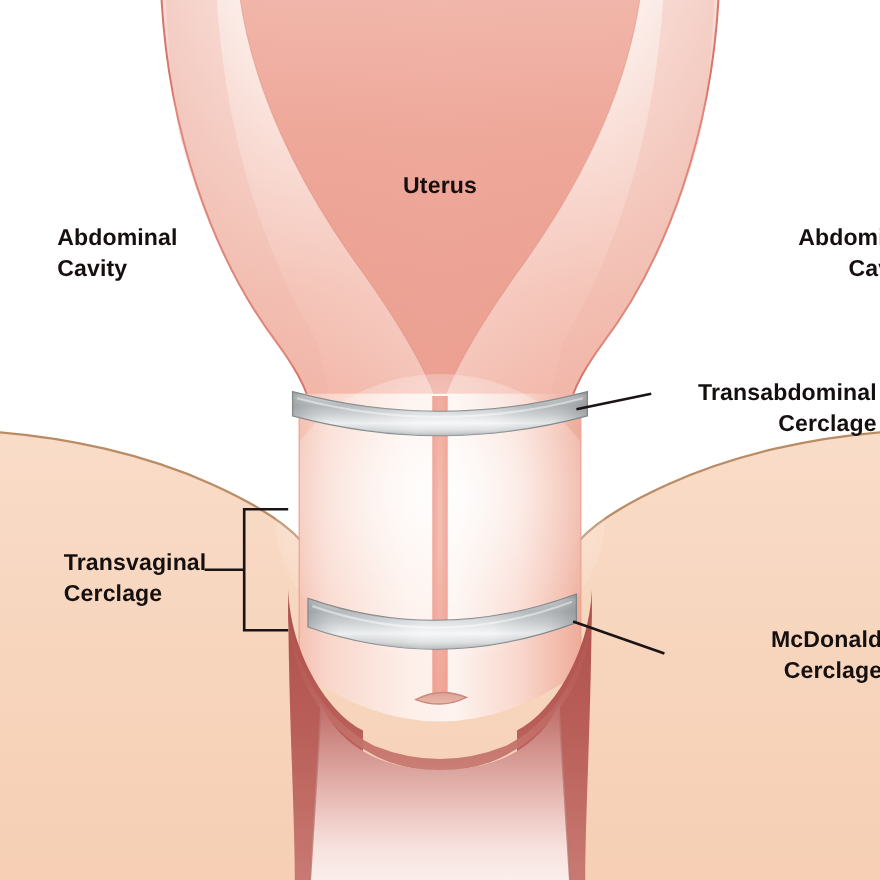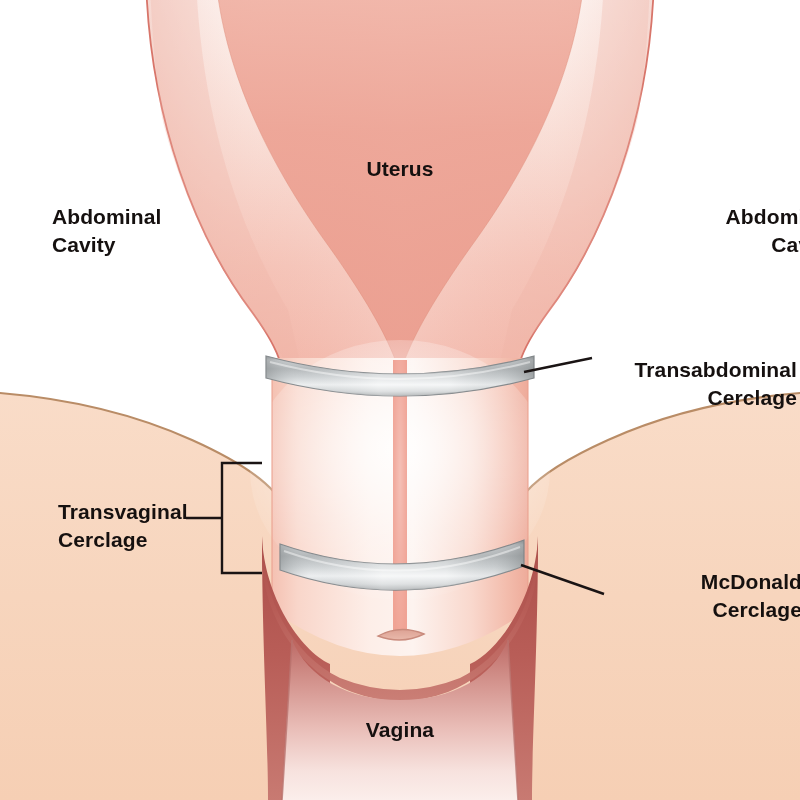--- a/index.html
+++ b/index.html
@@ -40,21 +40,21 @@
     white-space: pre;
     user-select: none;
   }
   .label.lbl-left   { text-align: right; }
   .label.lbl-right  { text-align: left; }
   .label.lbl-center { text-align: center; }
 
   #label-uterus              { left: 300px; top: 155px; width: 200px; }
   #label-abdominal-left      { left:  10px; top: 203px; width: 160px; margin-left: 42px; }
   #label-abdominal-right     { left: 655px; top: 203px; width: 180px; }
-  #label-transabdominal      { left: 597px; top: 356px; width: 200px; }
+  #label-transabdominal      { left: 597px; top: 344px; width: 200px; }
   #label-transvaginal        { left:  10px; top: 498px; width: 170px; margin-left: 48px; }
   #label-mcdonald            { left: 612px; top: 568px; width: 190px; }
   #label-vagina              { left: 300px; top: 716px; width: 200px; }
 </style>
 </head>
 <body>
 
 <div id="figure-root">
 
   <svg id="anatomy-svg" viewBox="0 0 800 800" xmlns="http://www.w3.org/2000/svg">
@@ -300,15 +300,14 @@
 
   <div class="label lbl-left" id="label-transabdominal">Transabdominal
 Cerclage</div>
 
   <div class="label lbl-right" id="label-transvaginal">Transvaginal
 Cerclage</div>
 
   <div class="label lbl-left" id="label-mcdonald">McDonald
 Cerclage</div>
 
-  <div class="label lbl-center" id="label-vagina">Vagina</div>
 
 </div>
 
 </body></html>

